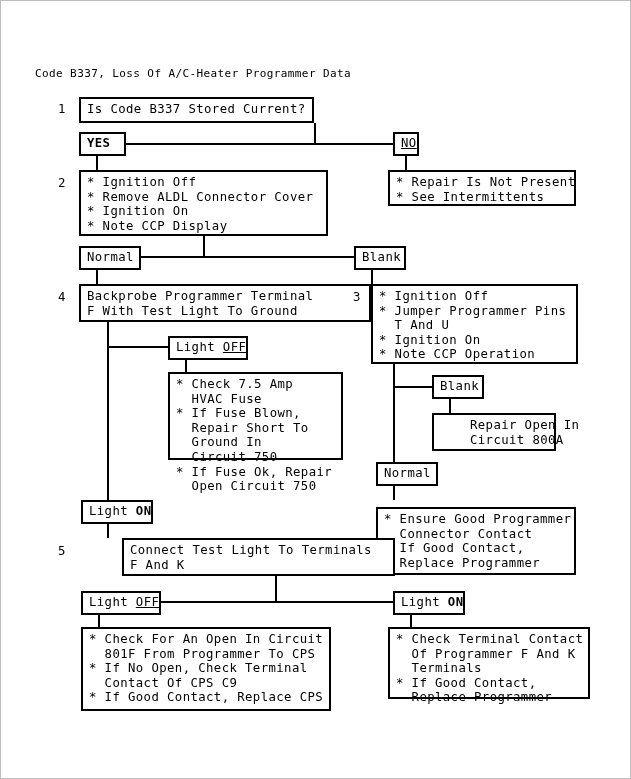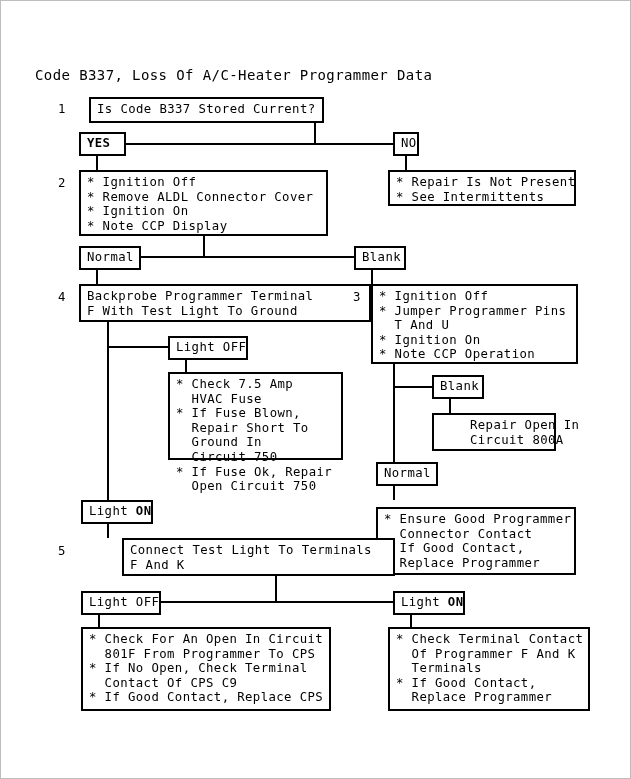--- a/index.html
+++ b/index.html
@@ -14,21 +14,21 @@
     background: #ffffff;
     box-sizing: border-box;
     border: 1px solid #bdbdbd;
     overflow: hidden;
     font-family: "DejaVu Sans Mono", "Liberation Mono", monospace;
   }
   .title {
     position: absolute;
     left: 34px;
     top: 66px;
-    font-size: 14px;
+    font-size: 11px;
     letter-spacing: 0.4px;
     color: #000;
     white-space: pre;
   }
   .box {
     position: absolute;
     border: 2px solid #000;
     background: #fff;
     box-sizing: border-box;
     font-size: 12.3px;
@@ -59,31 +59,31 @@
     color: #000;
     white-space: pre;
     z-index: 3;
   }
   .line {
     position: absolute;
     background: #000;
     z-index: 1;
   }
   .bold { font-weight: bold; }
-  .uline { }
+  .uline { text-decoration: underline; }
 </style>
 </head>
 <body>
 
 <div id="page">
 
   <div class="title">Code B337, Loss Of A/C-Heater Programmer Data</div>
 
   <div class="stepnum" style="left:57px; top:101px;">1</div>
-  <div class="box" style="left:88px; top:96px; width:235px; height:26px;">Is Code B337 Stored Current?</div>
+  <div class="box" style="left:78px; top:96px; width:235px; height:26px;">Is Code B337 Stored Current?</div>
 
   <div class="line" style="left:313px; top:122px; width:2px; height:21px;"></div>
 
   <div class="line" style="left:110px; top:142px; width:300px; height:2px;"></div>
 
   <div class="label-box" style="left:78px; top:131px; width:47px; height:24px;"><span class="bold">YES</span></div>
 
   <div class="label-box" style="left:392px; top:131px; width:26px; height:24px;"><span class="uline">NO</span></div>
 
   <div class="line" style="left:95px; top:155px; width:2px; height:15px;"></div>
@@ -177,19 +177,19 @@
 
   <div class="line" style="left:97px; top:614px; width:2px; height:13px;"></div>
   <div class="line" style="left:409px; top:614px; width:2px; height:13px;"></div>
 
   <div class="box" style="left:80px; top:626px; width:250px; height:84px;">* Check For An Open In Circuit
   801F From Programmer To CPS
 * If No Open, Check Terminal
   Contact Of CPS C9
 * If Good Contact, Replace CPS</div>
 
-  <div class="box" style="left:387px; top:626px; width:202px; height:84px;">* Check Terminal Contact
+  <div class="box" style="left:387px; top:626px; width:202px; height:72px;">* Check Terminal Contact
   Of Programmer F And K
   Terminals
 * If Good Contact,
   Replace Programmer</div>
 
 </div>
 
 </body></html>

